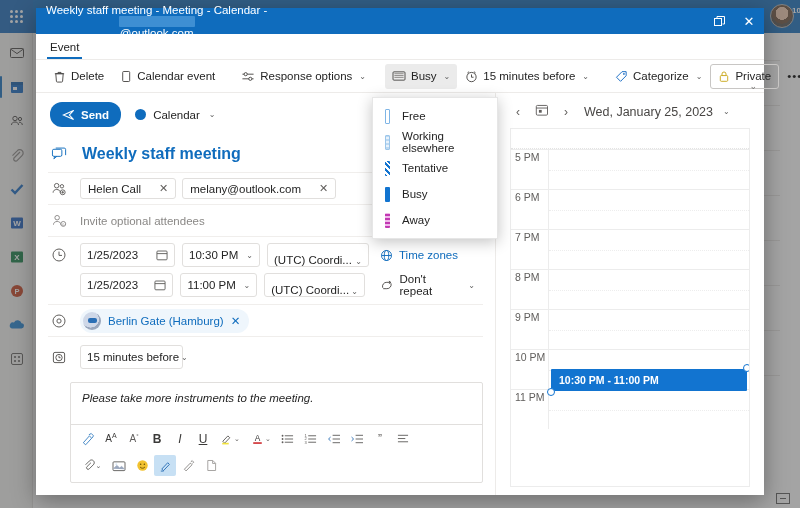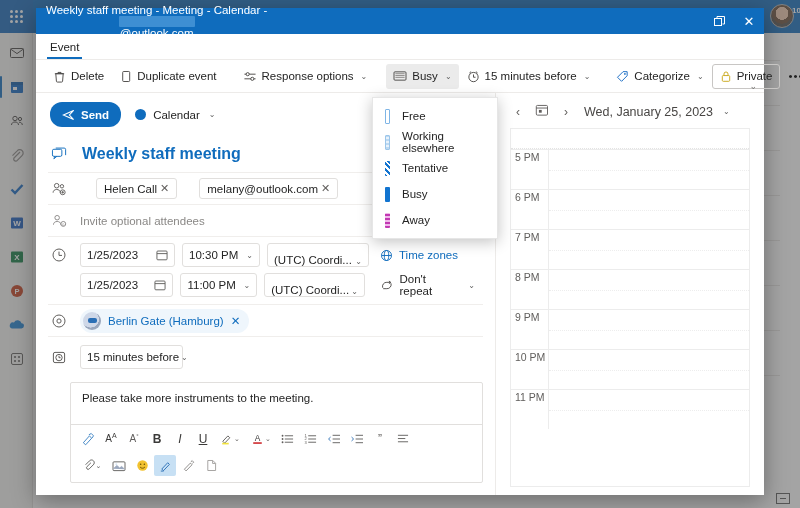--- a/index.html
+++ b/index.html
@@ -153,23 +153,23 @@
     width: 22px; flex: none; display: flex; align-items: center; justify-content: center;
     color: #605e5c;
   }
   .title-input {
     font-size: 16px; color: #0f6cbd; font-weight: 700; flex: 1;
     padding: 6px 0 6px 2px;
   }
   .lock-right { color: #797775; padding-right: 6px; }
 
   .chip {
-    display: inline-flex; align-items: center; gap: 3px;
+    display: inline-flex; align-items: center; gap: 18px;
     border: 1px solid #e1dfdd; border-radius: 3px;
-    font-size: 11.5px; color: #242424; padding: 3px 7px; background: #fff; margin-left: 16px;
+    font-size: 11.5px; color: #242424; padding: 3px 7px; background: #fff;
   }
   .chip .x { color: #605e5c; font-size: 11px; }
   .chips { display: flex; gap: 6px; flex-wrap: wrap; }
   .placeholder { font-size: 11.5px; color: #8a8886; }
 
   .field {
     display: inline-flex; align-items: center; justify-content: space-between;
     border: 1px solid #e1dfdd; border-radius: 3px; height: 24px;
     font-size: 11.5px; color: #242424; padding: 0 6px; background: #fff;
     white-space: nowrap;
@@ -197,21 +197,21 @@
     background: radial-gradient(circle at 42% 40%, #cfd8e8 0 55%, #9aa7bd 56% 100%);
     display: flex; align-items: center; justify-content: center;
   }
   .loc-av i { display:block; width: 9px; height: 5px; background: #2b6fb5; border-radius: 2px; }
 
   
   .composer {
     flex: 1; display: flex; flex-direction: column; min-height: 0;
     border: 1px solid #e1dfdd; margin: 10px 0 12px 22px; border-radius: 2px;
   }
-  .compose-text { padding: 9px 11px; font-size: 11.5px; color: #242424; flex: 1; }
+  .compose-text { padding: 9px 11px; font-size: 11.5px; color: #242424; flex: 1; font-style: italic; }
   .fmtbar {
     border-top: 1px solid #e1dfdd; display: flex; align-items: center;
     gap: 1px; padding: 3px 6px; flex-wrap: nowrap;
   }
   .fmtbar.second { border-top: none; padding-bottom: 6px; }
   .fbtn {
     width: 22px; height: 21px; display: flex; align-items: center; justify-content: center;
     font-size: 11.5px; color: #3b3a39; border-radius: 2px;
   }
   .fbtn.on { background: #c7e0f4; }
@@ -411,21 +411,21 @@
         <svg width="13" height="13" viewBox="0 0 14 14">
           <path d="M3 4h8l-.7 8.2a1 1 0 0 1-1 .8H4.7a1 1 0 0 1-1-.8z" fill="none" stroke="#484644"></path>
           <path d="M2 4h10M5.4 4V2.6h3.2V4" fill="none" stroke="#484644"></path>
         </svg>
         <span>Delete</span>
       </div>
       <div class="rbtn">
         <svg width="13" height="13" viewBox="0 0 14 14">
           <rect x="4" y="1.6" width="7.5" height="10.8" rx="1" fill="none" stroke="#484644"></rect>
         </svg>
-        <span>Duplicate event</span>
+        <span>Calendar event</span>
       </div>
       <div class="sep"></div>
       <div class="rbtn">
         <svg width="14" height="13" viewBox="0 0 15 14">
           <path d="M1.5 4.5h12M1.5 9.5h12" stroke="#484644" fill="none"></path>
           <circle cx="5" cy="4.5" r="1.7" fill="#ffffff" stroke="#484644"></circle>
           <circle cx="10" cy="9.5" r="1.7" fill="#ffffff" stroke="#484644"></circle>
         </svg>
         <span>Response options</span>
         <span class="chev">⌄</span>
@@ -786,20 +786,25 @@
             </div>
             <div class="hourrow">
               <div class="hourlabel">10 PM</div>
               <div class="halfline"></div>
             </div>
             <div class="hourrow">
               <div class="hourlabel">11 PM</div>
               <div class="halfline"></div>
             </div>
 
+            <div class="evt" style="top:220px;height:22px">
+              <span>10:30 PM - 11:00 PM</span>
+              <span class="handle" style="right:-4px;top:-5px"></span>
+              <span class="handle" style="left:-4px;bottom:-5px"></span>
+            </div>
           </div>
         </div>
       </div>
     </div>
 
     <div class="menu">
       <div class="menu-item">
         <span class="swatch sw-free"></span>
         <span>Free</span>
       </div>

